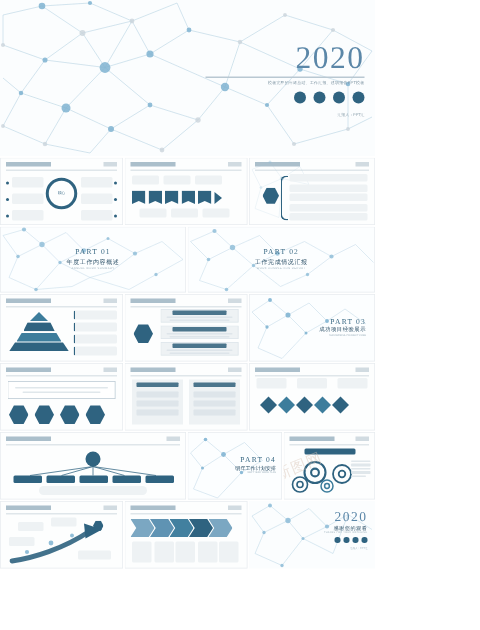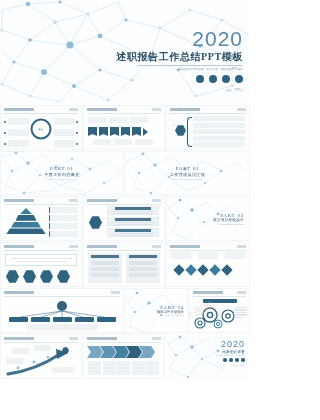--- a/index.html
+++ b/index.html
@@ -23,21 +23,21 @@
   .bar.d{background:#2e5f79;}
   .tbox{position:absolute;background:#eef2f4;border-radius:1px;}
   .panel{position:absolute;background:#fff;box-shadow:0 0 0 .5px #dde5ea inset;}
 
   
   .hex{background:#2f6380;clip-path:polygon(25% 2%,75% 2%,100% 50%,75% 98%,25% 98%,0 50%);}
   .dia{background:#2f6380;transform:rotate(45deg);}
   .circ{border-radius:50%;}
   .ring{border-radius:50%;border:2px solid #2f6380;background:transparent;}
 
-  .title2020{font-family:Liberation Sans, sans-serif;color:#5b87a8;letter-spacing:1px;}
+  .title2020{font-family:Liberation Serif, serif;color:#5b87a8;letter-spacing:1px;}
   .cn{font-family:"Liberation Serif",serif;color:#2b4f66;}
 
   .chip{background:#2f6380;color:#fff;font-size:2px;display:flex;align-items:center;justify-content:center;}
   .arrowchip{background:#2f6380;}
 
   
   .wm{position:absolute;color:#d8c3b4;opacity:.45;font-size:11px;transform:rotate(-22deg);
       font-family:"Liberation Serif",serif;pointer-events:none;letter-spacing:1px;}
 </style>
 </head>
@@ -97,21 +97,20 @@
           <circle cx="30" cy="96" r="1.5"></circle>
             <circle cx="196" cy="96" r="1.4"></circle>
           <circle cx="232" cy="86" r="1.3"></circle>
             <circle cx="2" cy="84" r="1.3"></circle>
         </g>
       </svg>
     </div>
 
     <div style="position:absolute;right:7px;top:28px;text-align:right;">
       <div class="title2020" style="font-size:21px;line-height:21px;">2020</div>
-      <div class="cn" style="font-size:10px;line-height:13px;margin-top:1px;letter-spacing:.6px;font-weight:bold;">述职报告工作总结PPT模板</div>
       <div style="height:.5px;background:#b9c8d2;margin:2px 0 1.5px auto;width:106px;"></div>
       <div style="font-size:2.6px;color:#7e95a3;letter-spacing:.2px;">模板完整的年终总结、工作汇报、述职报告PPT模板</div>
 
       <div style="display:flex;gap:5px;justify-content:flex-end;margin-top:4px;">
         <span class="circ" style="width:8px;height:8px;background:#2f6380;display:block;"></span>
         <span class="circ" style="width:8px;height:8px;background:#2f6380;display:block;"></span>
         <span class="circ" style="width:8px;height:8px;background:#2f6380;display:block;"></span>
         <span class="circ" style="width:8px;height:8px;background:#2f6380;display:block;"></span>
       </div>
 

